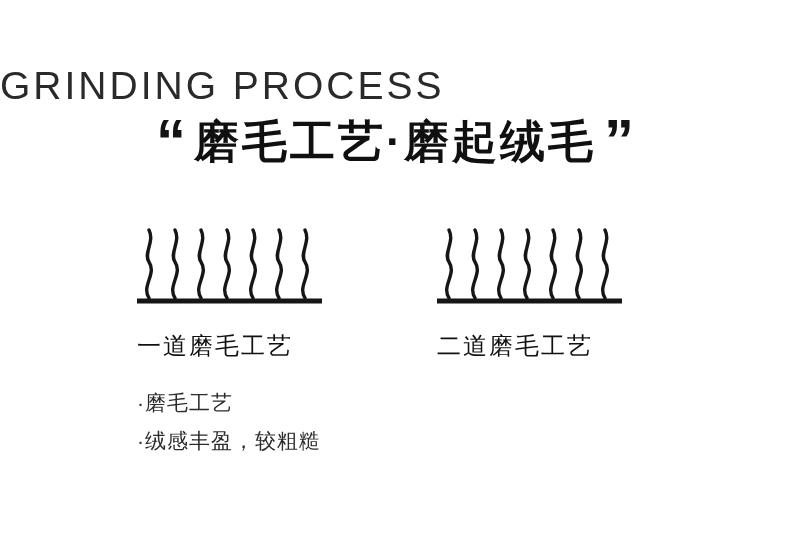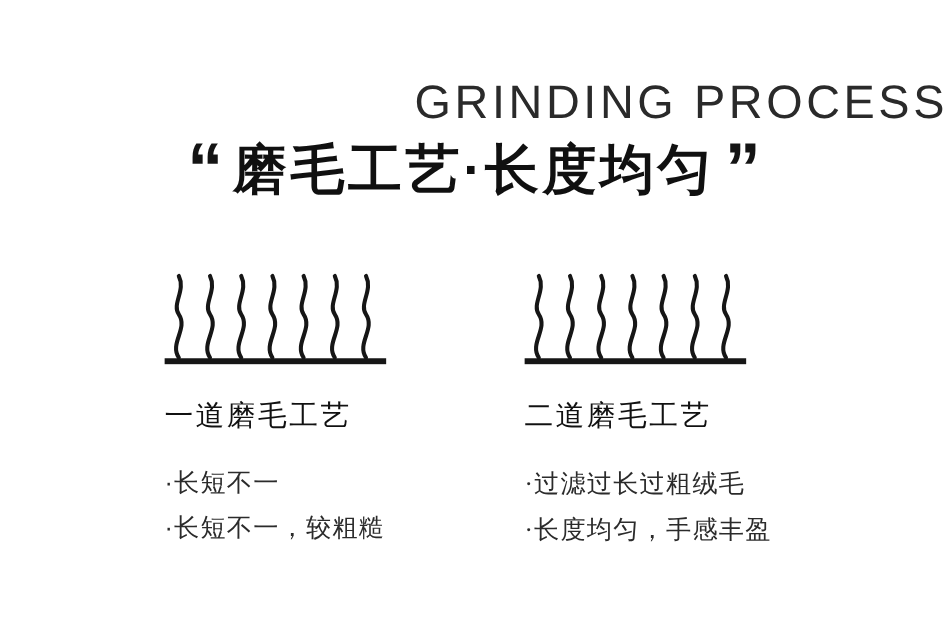--- a/index.html
+++ b/index.html
@@ -14,21 +14,21 @@
     overflow: hidden;
     font-family: "Liberation Sans", "DejaVu Sans", sans-serif;
     color: #1c1c1c;
   }
 
   .title-en {
     position: absolute;
     top: 64px;
     left: 0;
     width: 790px;
-    text-align: right;
+    text-align: left;
     font-size: 39px;
     font-weight: 500;
     letter-spacing: 3px;
     color: #2a2a2a;
     white-space: nowrap;
   }
 
   .title-zh-wrap {
     position: absolute;
     top: 116px;
@@ -101,55 +101,51 @@
     white-space: nowrap;
   }
 </style>
 </head>
 <body>
 
 <div class="title-en">GRINDING PROCESS</div>
 
 <div class="title-zh-wrap">
   <span class="quote open">“</span>
-  <span class="title-zh">磨毛工艺·长度均匀</span>
+  <span class="title-zh">磨毛工艺·磨起绒毛</span>
   <span class="quote close">”</span>
 </div>
 
 <div class="col col-left">
   <svg class="fiber" viewBox="0 0 185 80" aria-hidden="true">
     <g>
       <path transform="translate(2,0)" d="M10,74 C2,62 18,50 10,38 C4,29 16,18 10,6"></path>
       <path transform="translate(28,0)" d="M10,74 C2,62 18,50 10,38 C4,29 16,18 10,6"></path>
       <path transform="translate(54,0)" d="M10,74 C2,62 18,50 10,38 C4,29 16,18 10,6"></path>
       <path transform="translate(80,0)" d="M10,74 C2,62 18,50 10,38 C4,29 16,18 10,6"></path>
       <path transform="translate(106,0)" d="M10,74 C2,62 18,50 10,38 C4,29 16,18 10,6"></path>
       <path transform="translate(132,0)" d="M10,74 C2,62 18,50 10,38 C4,29 16,18 10,6"></path>
       <path transform="translate(158,0)" d="M10,74 C2,62 18,50 10,38 C4,29 16,18 10,6"></path>
       <line x1="0" y1="77" x2="185" y2="77"></line>
     </g>
   </svg>
   <div class="col-heading">一道磨毛工艺</div>
   <div class="bullets">
-    <div class="bullet">·长短不一</div>
-    <div class="bullet">·长短不一，较粗糙</div>
+    <div class="bullet">·磨毛工艺</div>
+    <div class="bullet">·绒感丰盈，较粗糙</div>
   </div>
 </div>
 
 <div class="col col-right">
   <svg class="fiber" viewBox="0 0 185 80" aria-hidden="true">
     <g>
       <path transform="translate(2,0)" d="M10,74 C2,62 18,50 10,38 C4,29 16,18 10,6"></path>
       <path transform="translate(28,0)" d="M10,74 C2,62 18,50 10,38 C4,29 16,18 10,6"></path>
       <path transform="translate(54,0)" d="M10,74 C2,62 18,50 10,38 C4,29 16,18 10,6"></path>
       <path transform="translate(80,0)" d="M10,74 C2,62 18,50 10,38 C4,29 16,18 10,6"></path>
       <path transform="translate(106,0)" d="M10,74 C2,62 18,50 10,38 C4,29 16,18 10,6"></path>
       <path transform="translate(132,0)" d="M10,74 C2,62 18,50 10,38 C4,29 16,18 10,6"></path>
       <path transform="translate(158,0)" d="M10,74 C2,62 18,50 10,38 C4,29 16,18 10,6"></path>
       <line x1="0" y1="77" x2="185" y2="77"></line>
     </g>
   </svg>
   <div class="col-heading">二道磨毛工艺</div>
-  <div class="bullets">
-    <div class="bullet">·过滤过长过粗绒毛</div>
-    <div class="bullet">·长度均匀，手感丰盈</div>
-  </div>
 </div>
 
 </body></html>

